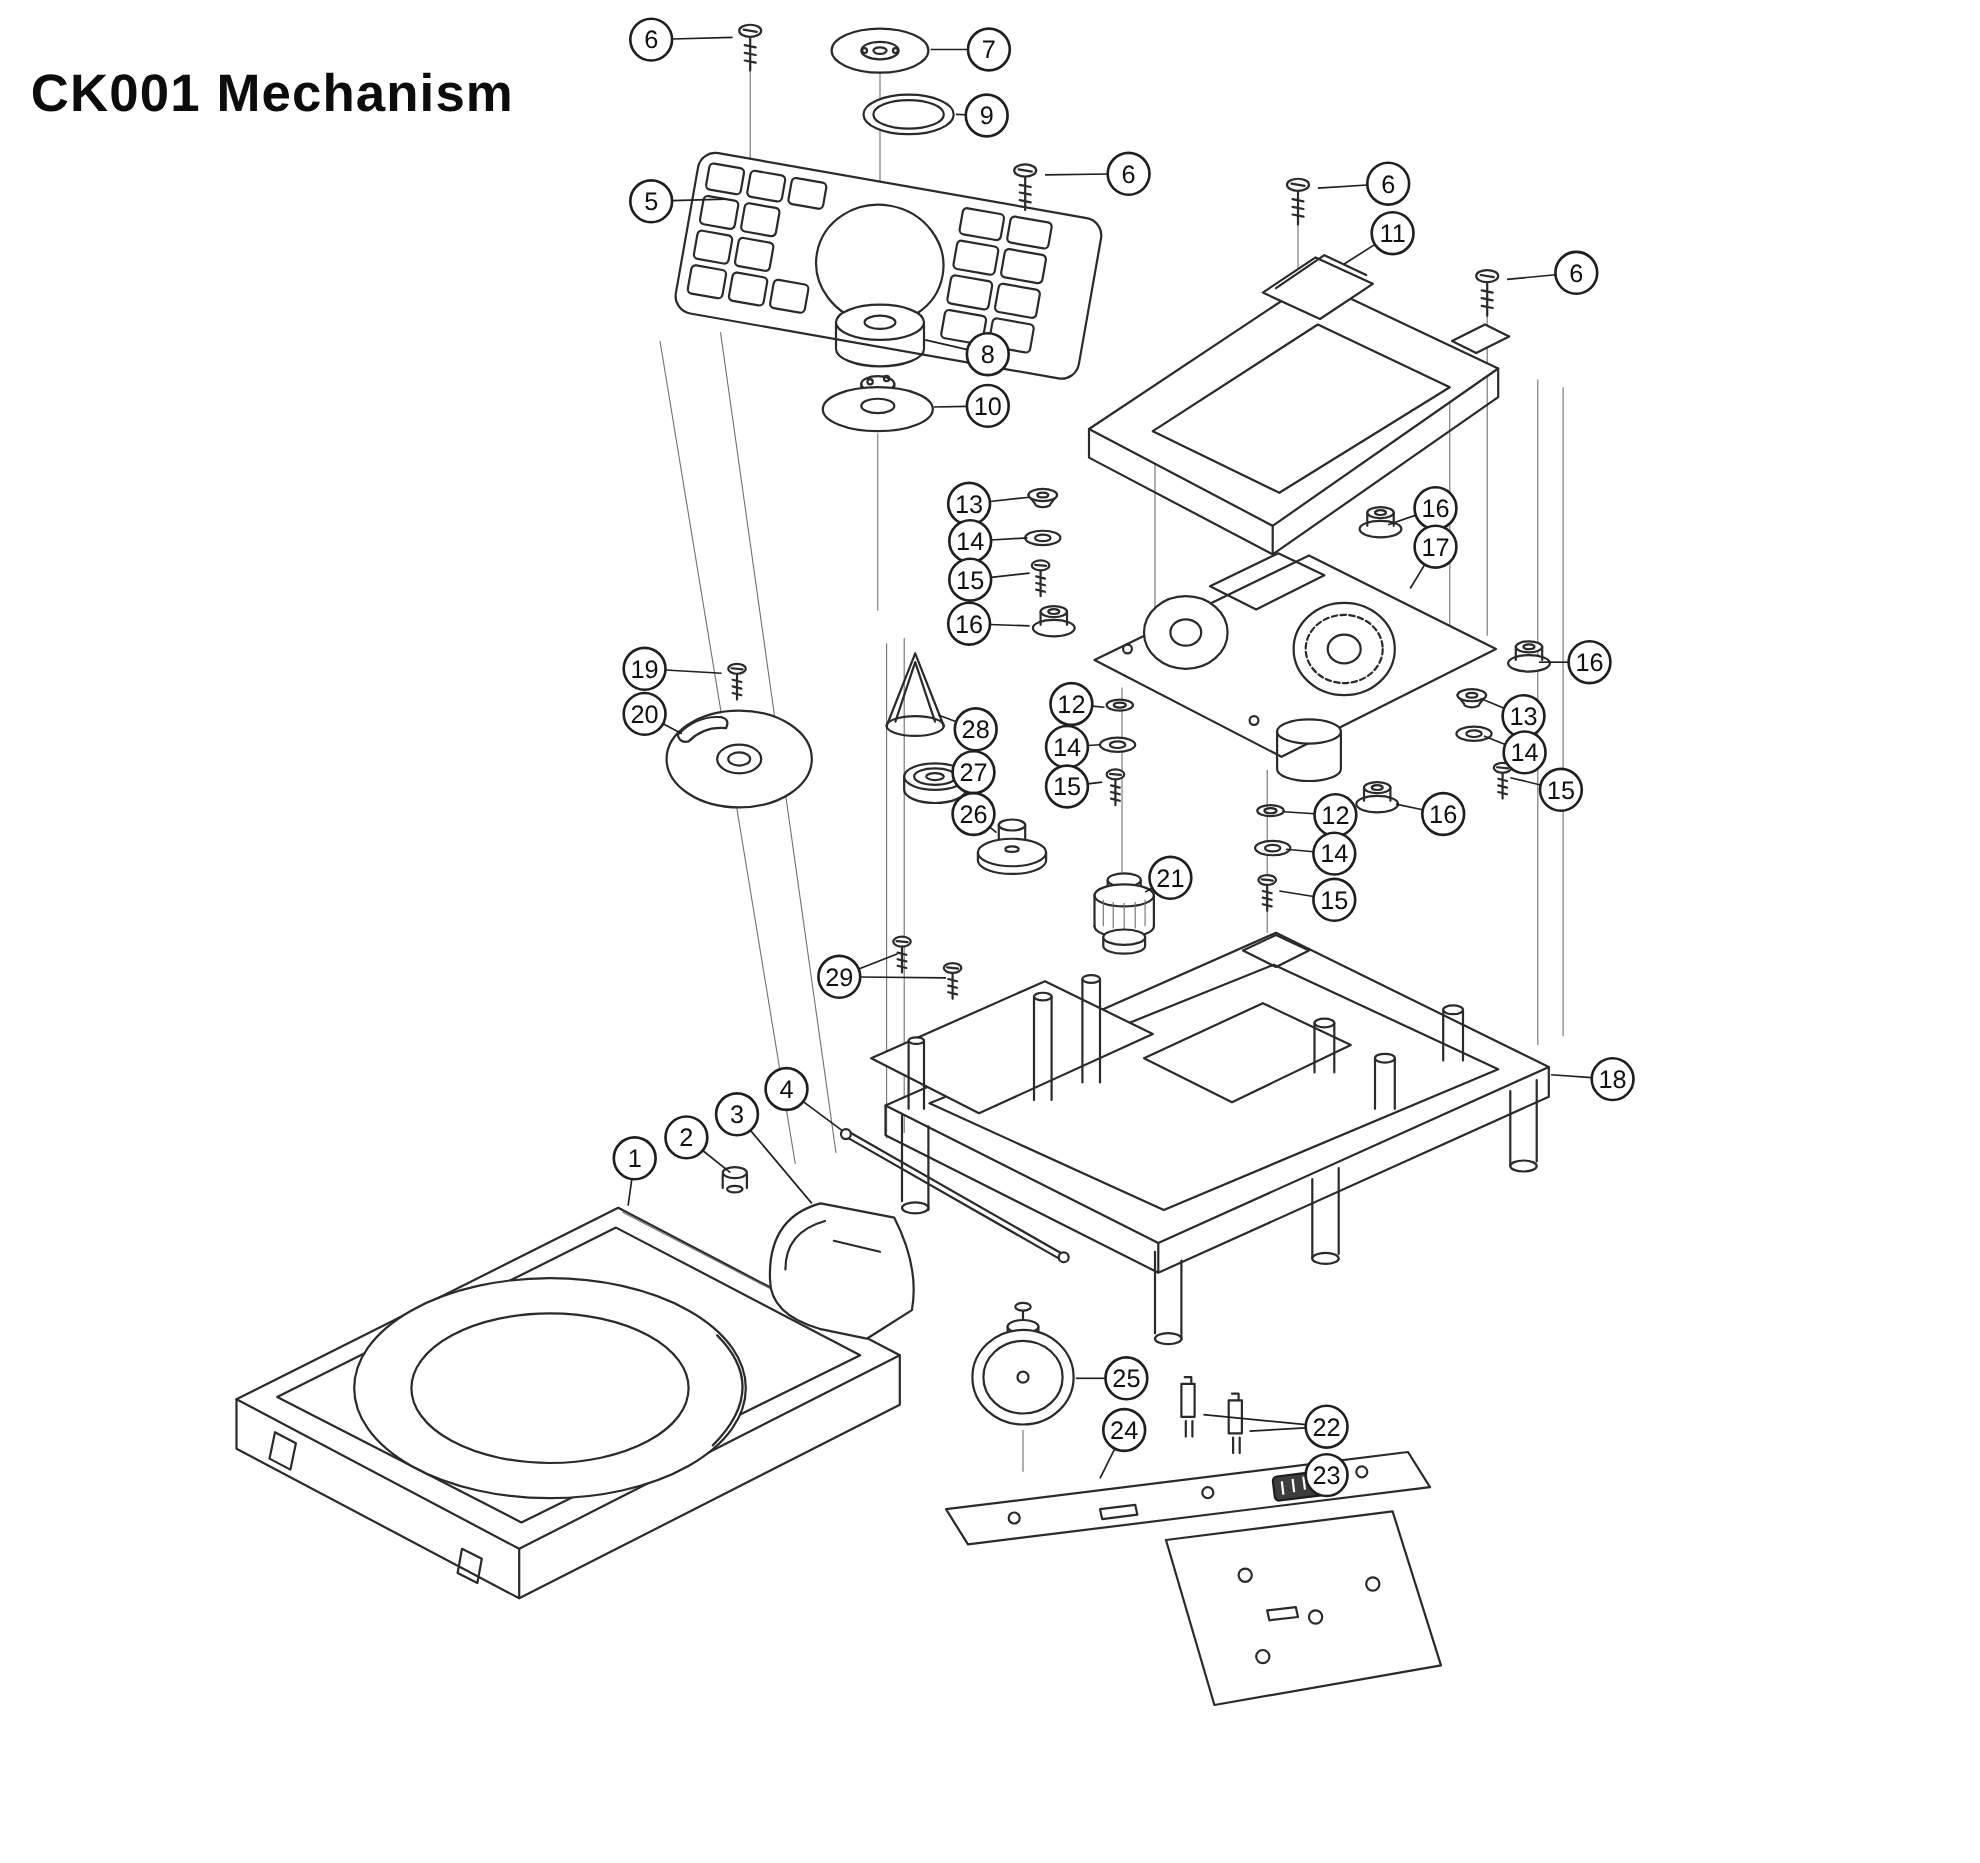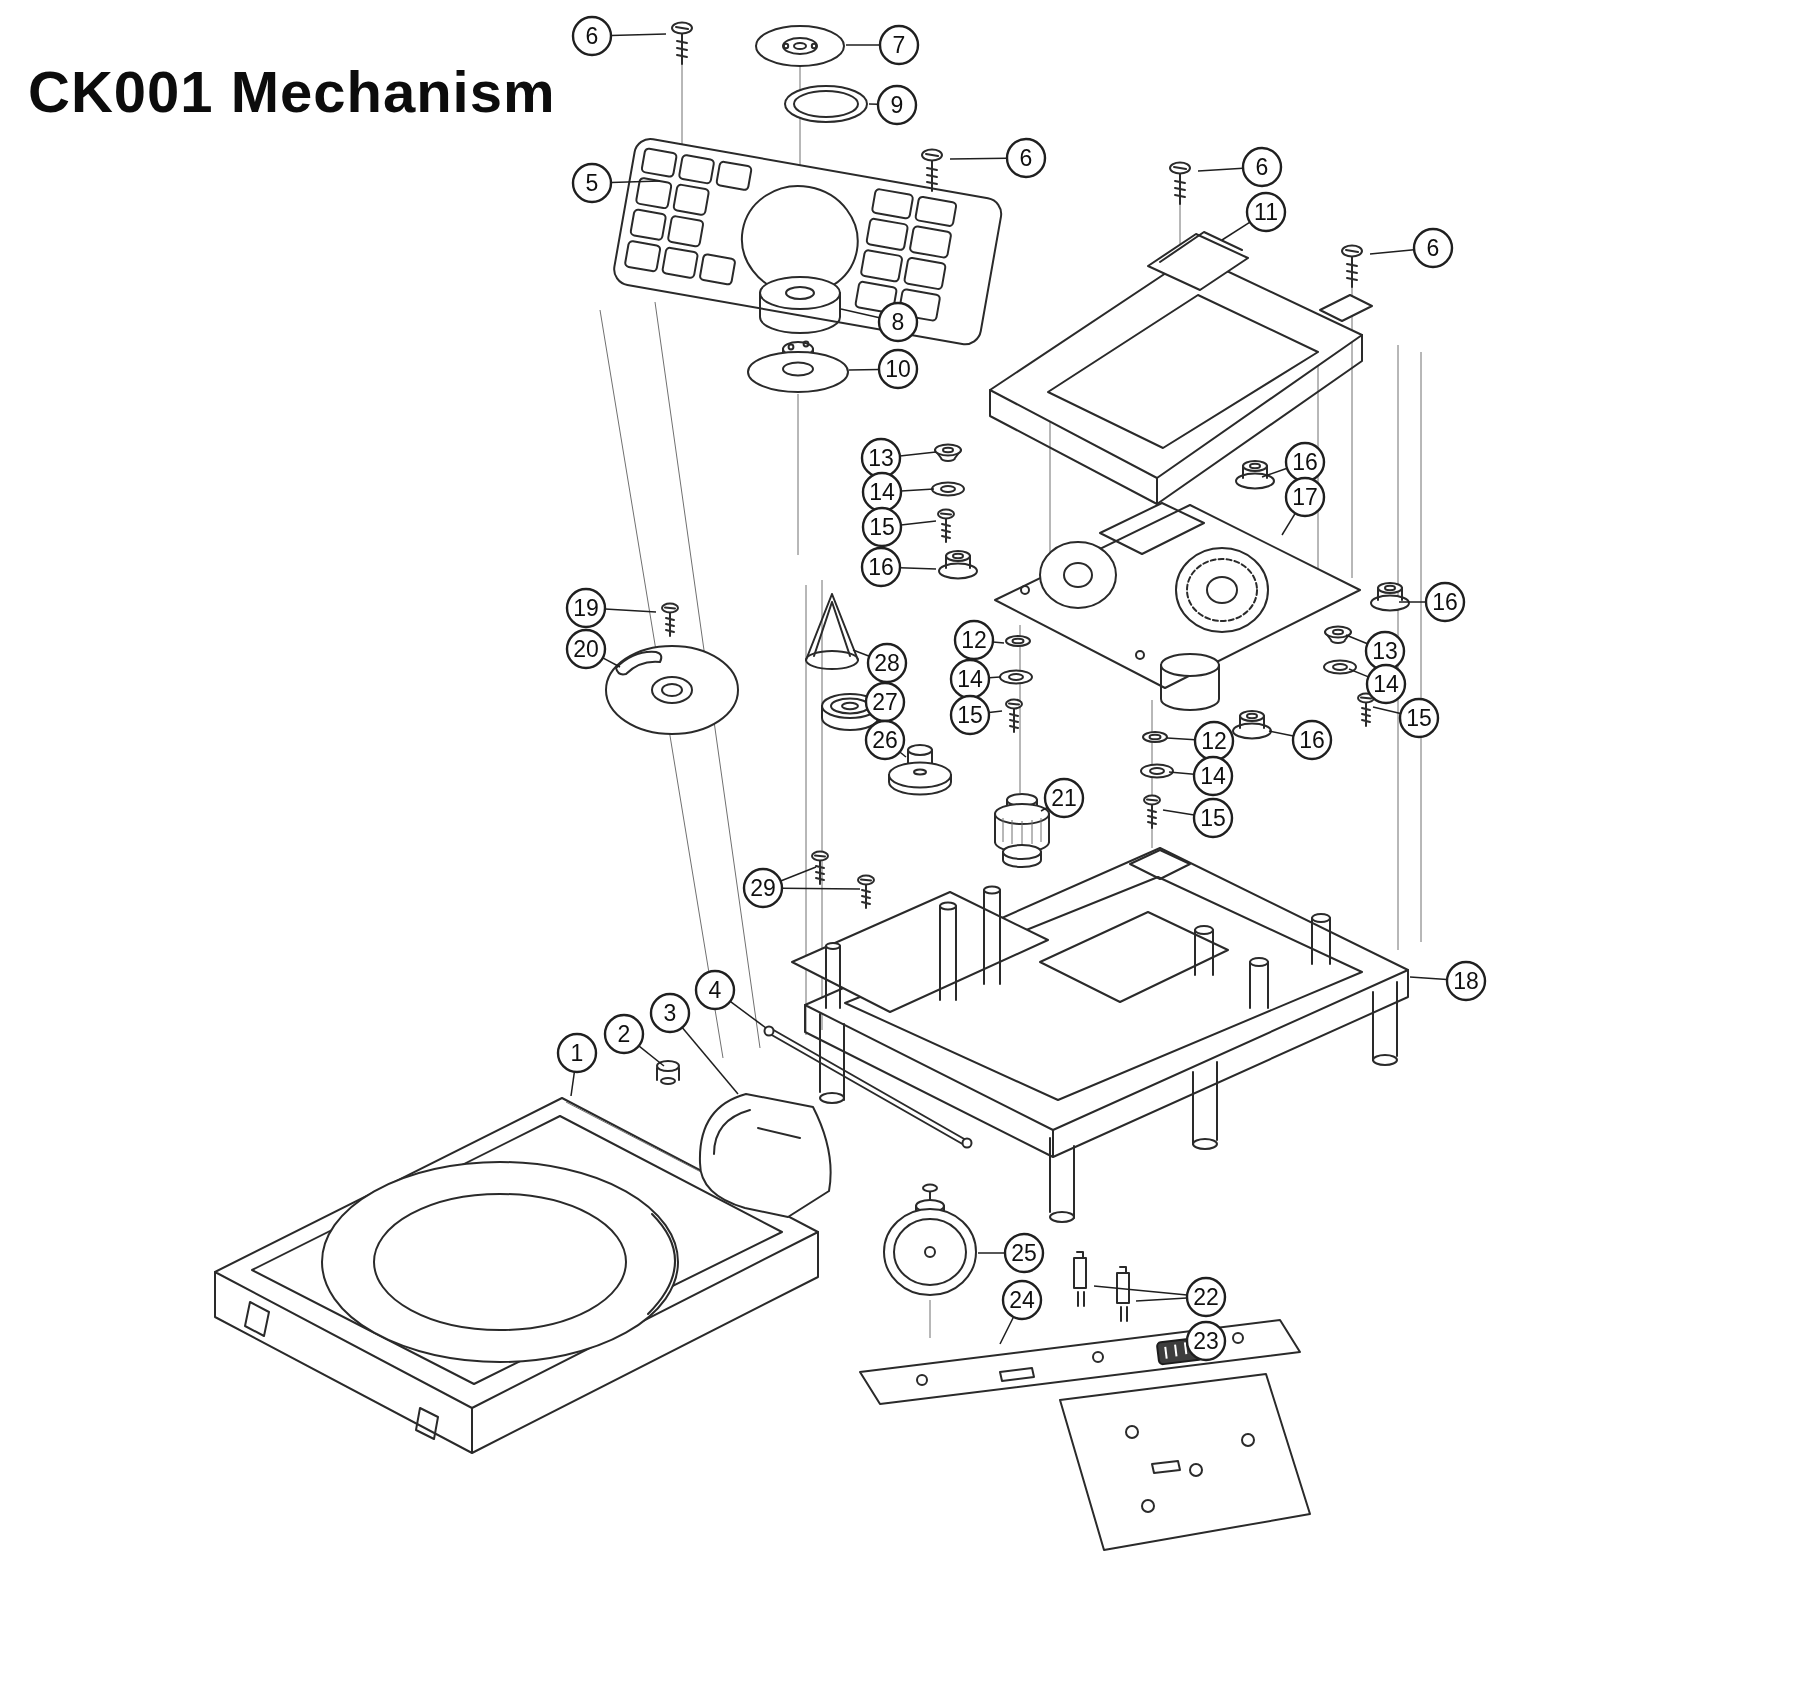--- a/index.html
+++ b/index.html
@@ -1,19 +1,19 @@
 <!DOCTYPE html>
 <html><head>
 <meta charset="utf-8">
 <style>
   html,body{margin:0;padding:0;background:#fff;}
   body{width:1800px;height:1694px;position:relative;overflow:hidden;
        font-family:"Liberation Sans",sans-serif;}
   .page-title{position:absolute;left:28px;top:58px;margin:0;
-      font-size:58px;font-weight:bold;color:#0c0c0c;letter-spacing:1px;
+      font-size:48px;font-weight:bold;color:#0c0c0c;letter-spacing:1px;
       font-family:"Liberation Sans",sans-serif;}
   svg.canvas{position:absolute;left:0;top:0;}
   .ln{stroke:#2a2a2a;stroke-width:2;fill:none;stroke-linecap:round;stroke-linejoin:round;}
   .solid{stroke:#2a2a2a;stroke-width:2;fill:#ffffff;stroke-linejoin:round;}
   .thin{stroke:#707070;stroke-width:1;fill:none;}
   .teeth{stroke-dasharray:5 3;}
   .dark{fill:#3d3d3d;stroke:#1c1c1c;stroke-width:2;}
   .balloon{fill:#ffffff;stroke:#1f1f1f;stroke-width:2.4;}
   .balloon-label{font:500 23px "Liberation Sans",sans-serif;fill:#101010;
       text-anchor:middle;}

